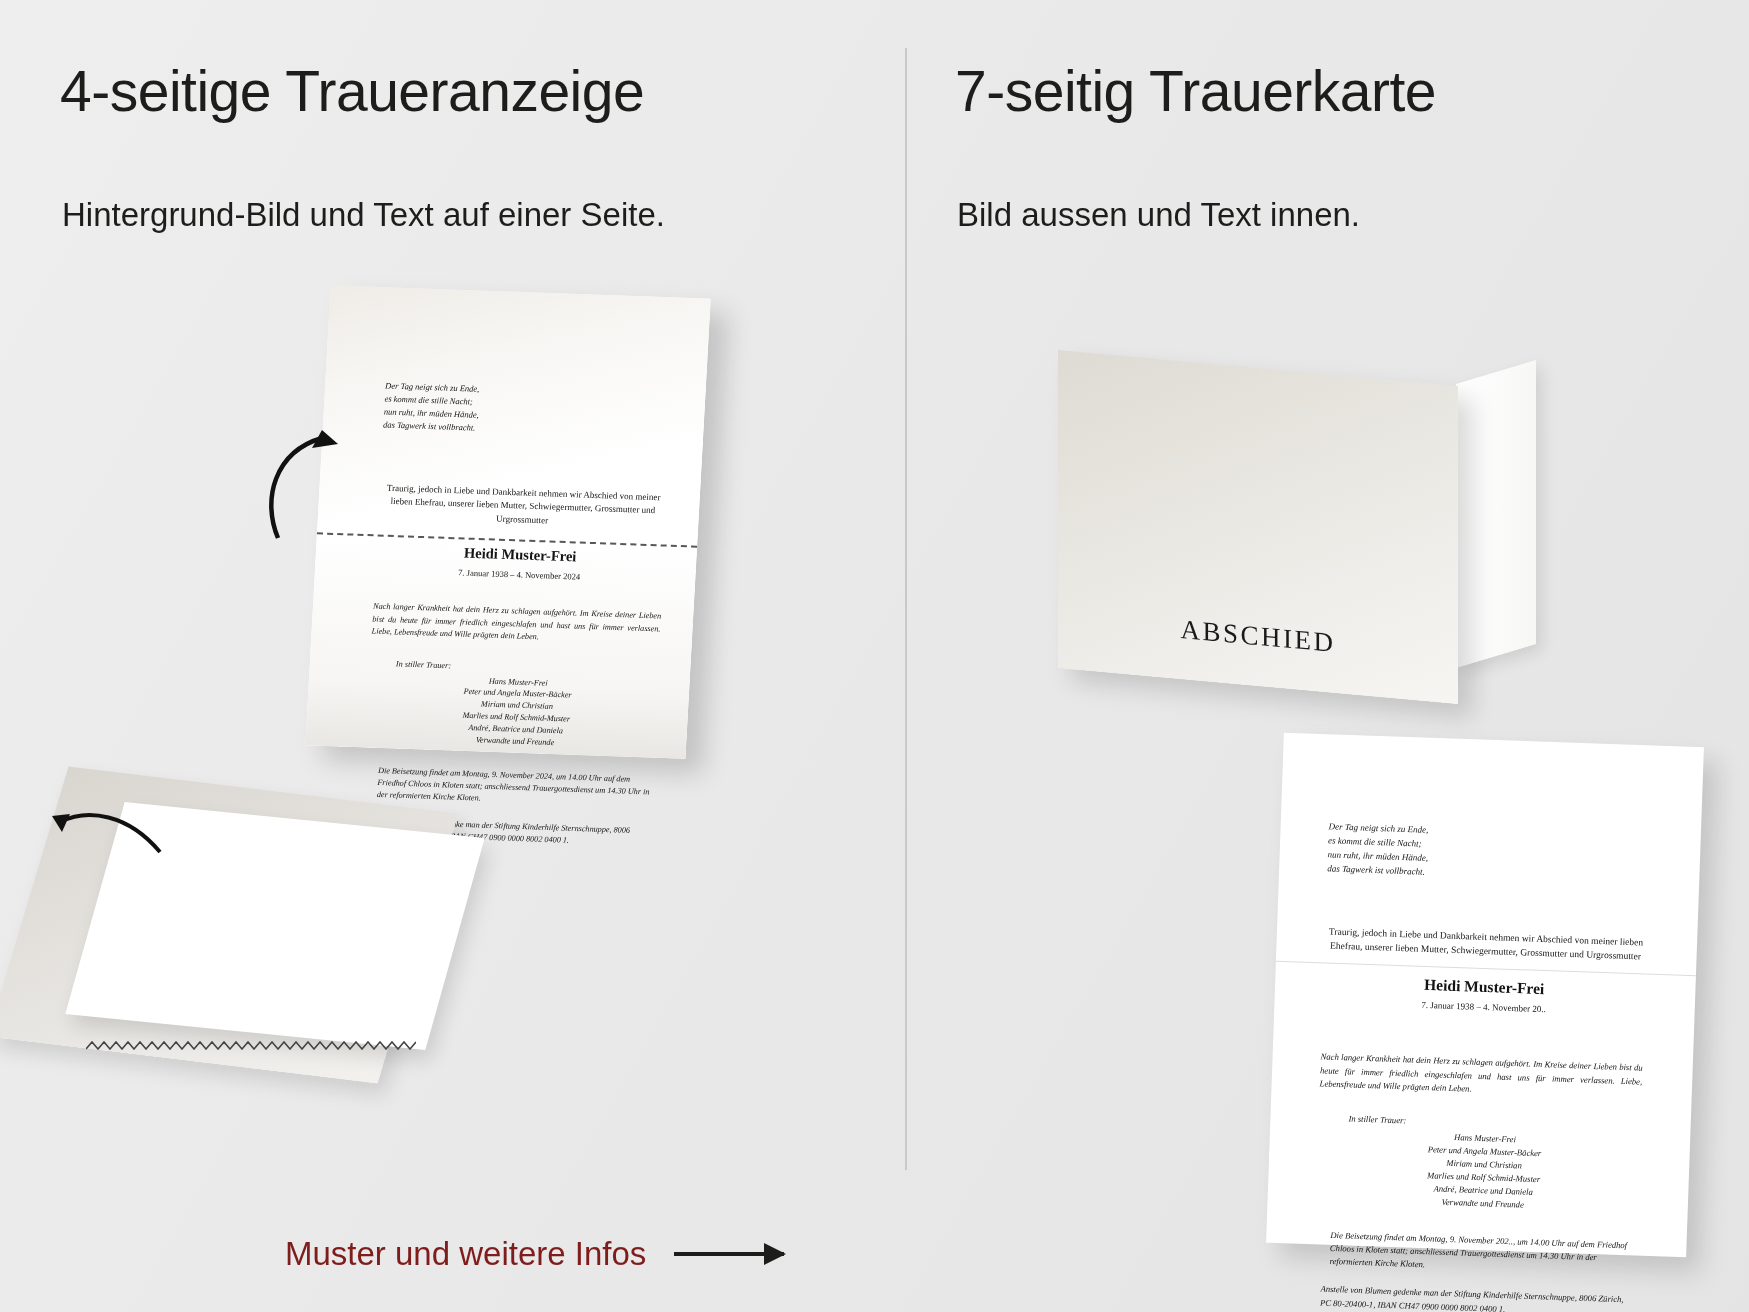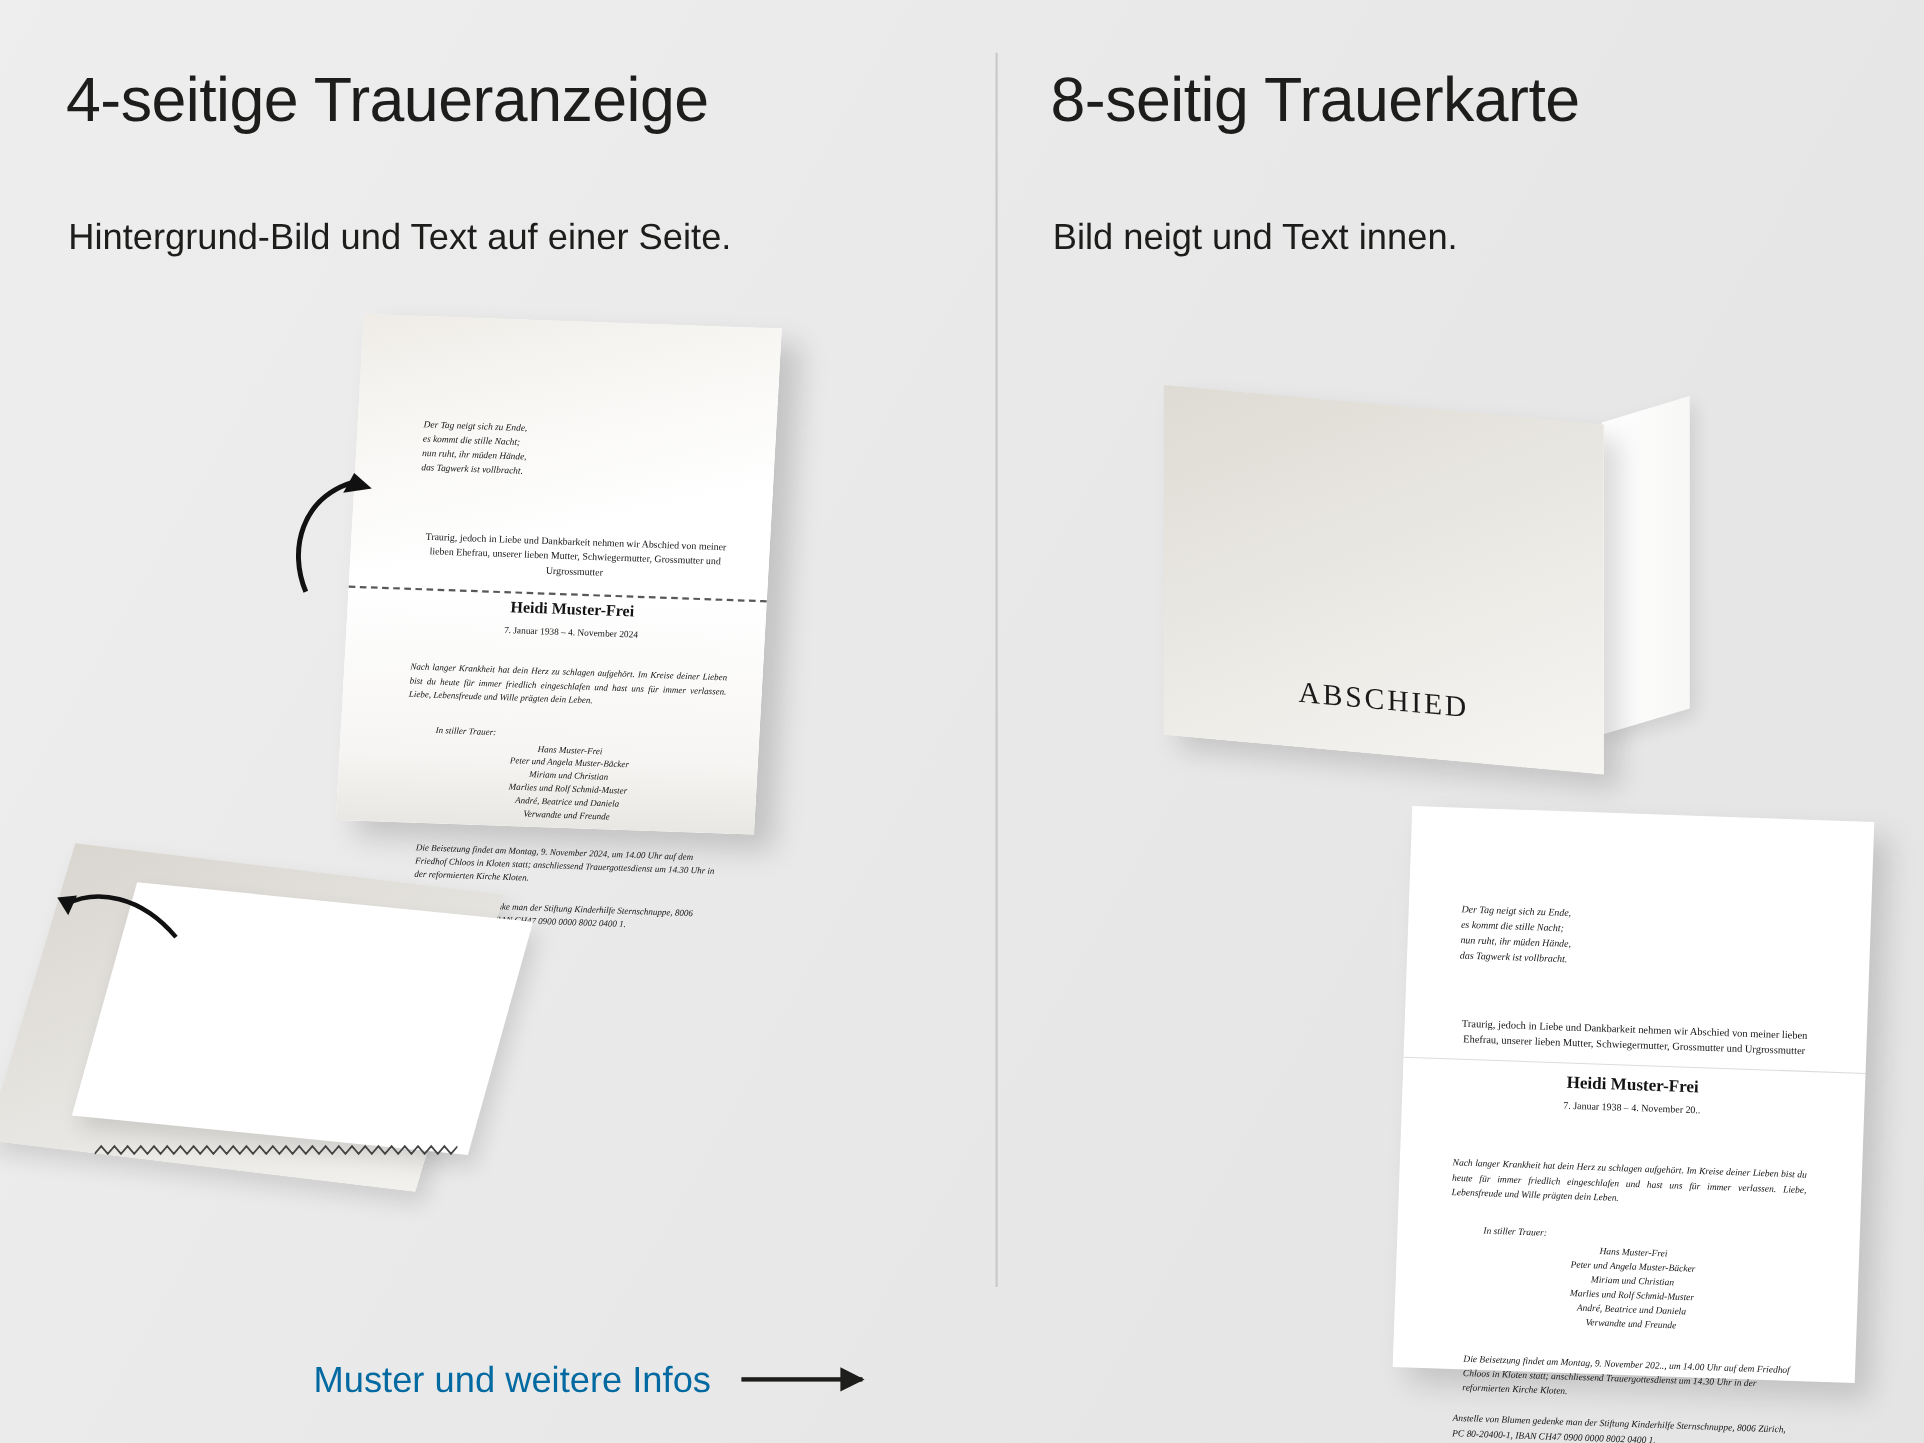--- a/index.html
+++ b/index.html
@@ -59,21 +59,21 @@
     font-size: 33px;
     color: #1d1d1b;
   }
 
   
   .cta {
     position: absolute;
     left: 285px;
     top: 1235px;
     font-size: 33px;
-    color: #0369a1;
+    color: #7f1d1d;
     display: flex;
     align-items: center;
     gap: 28px;
   }
   .cta .arrow {
     display: inline-block;
     position: relative;
     width: 110px;
     height: 4px;
     background: #1d1d1b;
@@ -374,22 +374,22 @@
 
 <svg class="zigzag" viewBox="0 0 330 10" preserveAspectRatio="none">
   <path d="M0,9 L6,2 L12,9 L18,2 L24,9 L30,2 L36,9 L42,2 L48,9 L54,2 L60,9 L66,2 L72,9 L78,2 L84,9 L90,2 L96,9 L102,2 L108,9 L114,2 L120,9 L126,2 L132,9 L138,2 L144,9 L150,2 L156,9 L162,2 L168,9 L174,2 L180,9 L186,2 L192,9 L198,2 L204,9 L210,2 L216,9 L222,2 L228,9 L234,2 L240,9 L246,2 L252,9 L258,2 L264,9 L270,2 L276,9 L282,2 L288,9 L294,2 L300,9 L306,2 L312,9 L318,2 L324,9 L330,2" fill="none" stroke="#444" stroke-width="1.6"></path>
 </svg>
 
 <svg class="arc-bottom" viewBox="0 0 115 50">
   <path d="M112,44 C80,6 40,0 12,14" fill="none" stroke="#111" stroke-width="4"></path>
   <polygon points="4,8 22,6 14,24" fill="#111"></polygon>
 </svg>
 
-<div class="h-right">8-seitig Trauerkarte</div>
-<div class="sub-right">Bild neigt und Text innen.</div>
+<div class="h-right">7-seitig Trauerkarte</div>
+<div class="sub-right">Bild aussen und Text innen.</div>
 
 <div class="card-outside">
   <div class="card-back"></div>
   <div class="card-front">
     <div class="abschied">ABSCHIED</div>
   </div>
 </div>
 
 <div class="card-inside">
   <div class="inner-fold"></div>

